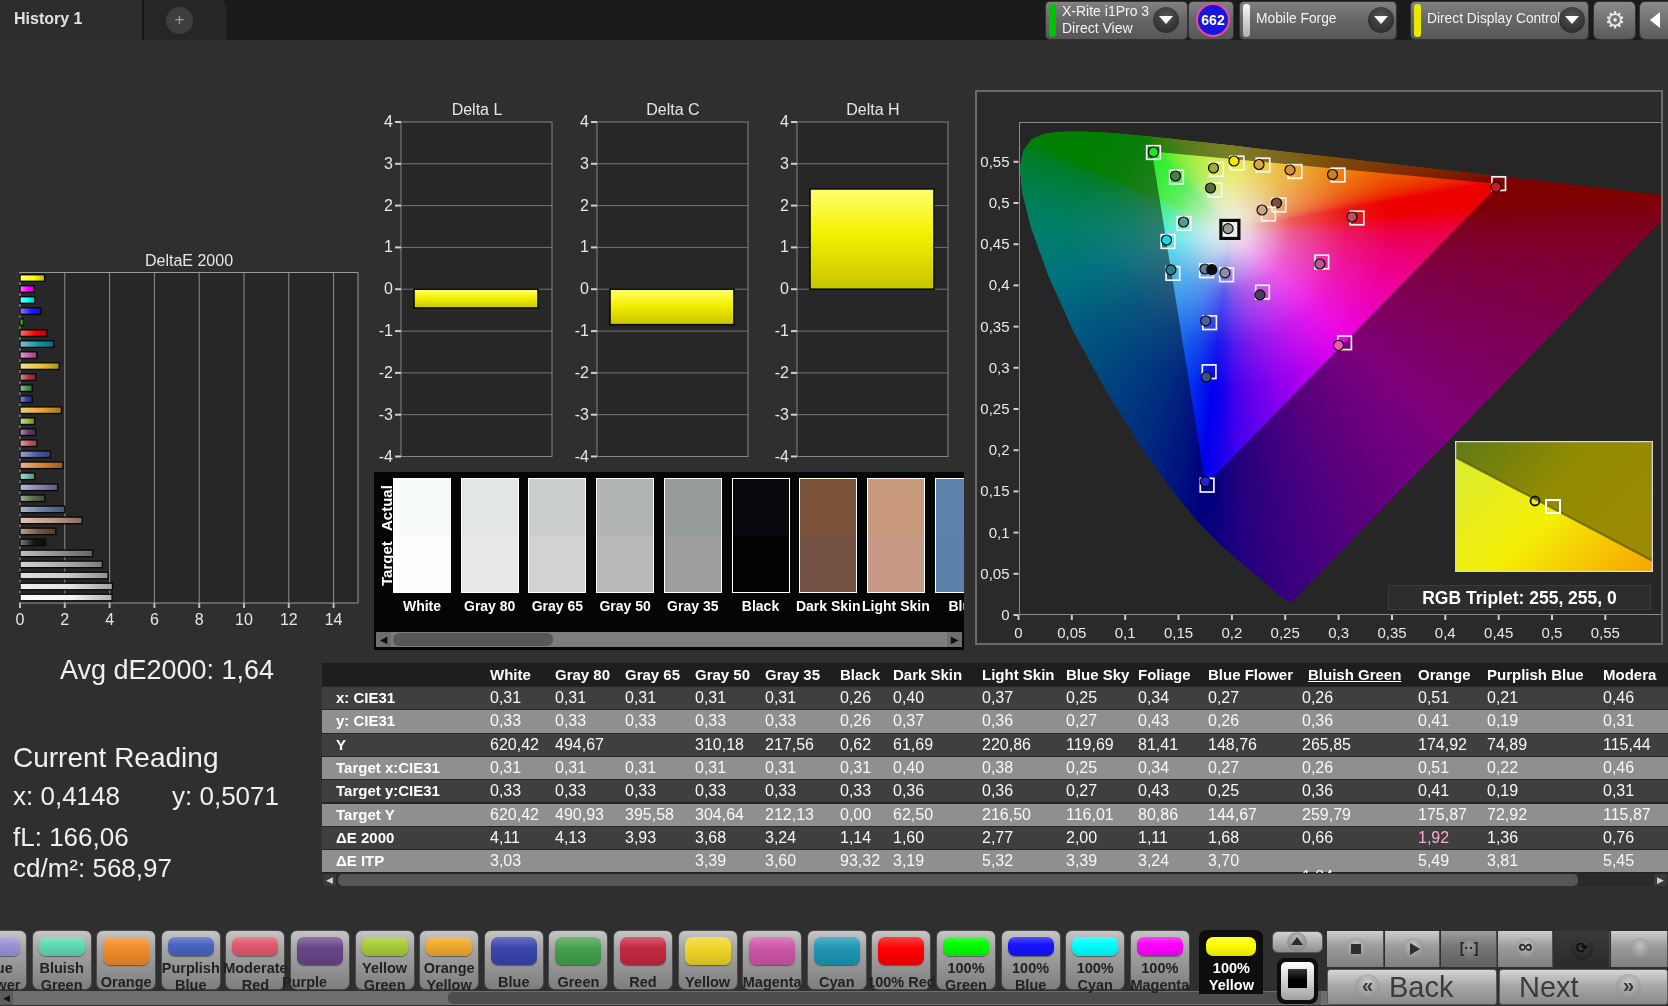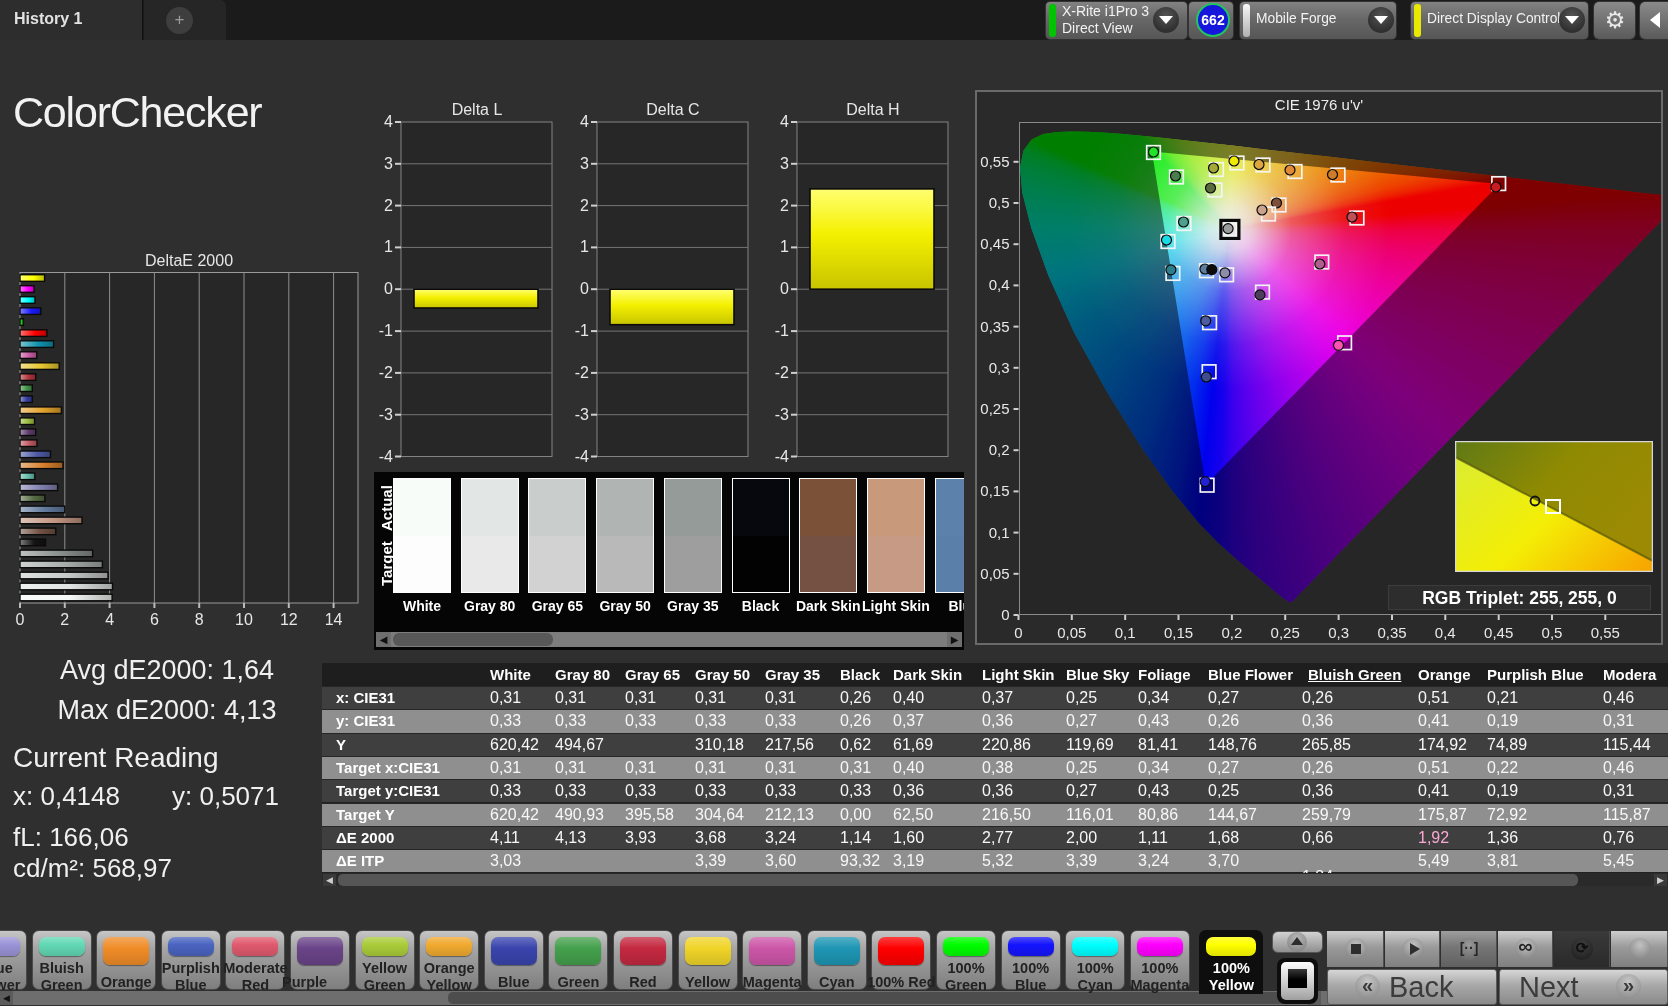--- a/index.html
+++ b/index.html
@@ -17,21 +17,21 @@
 
 <div class="abs" style="left:1046px;top:2px;width:141px;height:37px;border-radius:4px;
  background:linear-gradient(#828282,#686868 45%,#565656);box-shadow:0 0 0 1px #333;"></div>
 <div class="abs" style="left:1049px;top:4px;width:7px;height:33px;border-radius:3px;background:#00c400;"></div>
 <div class="abs" style="left:1062px;top:3px;font-size:14px;color:#f2f2f2;line-height:16.5px;white-space:nowrap;">X-Rite i1Pro 3<br>Direct View</div>
 <div class="abs" style="left:1153px;top:7px;width:26px;height:26px;border-radius:50%;
  background:radial-gradient(circle at 50% 35%,#555,#303030 70%);"></div>
 <div class="abs" style="left:1159px;top:16px;width:0;height:0;border-left:7px solid transparent;border-right:7px solid transparent;border-top:8px solid #fff;"></div>
 <div class="abs" style="left:1189px;top:2px;width:44px;height:37px;border-radius:4px;
  background:linear-gradient(#828282,#686868 45%,#565656);box-shadow:0 0 0 1px #333;"></div>
-<div class="abs" style="left:1196px;top:3px;width:34px;height:34px;border-radius:50%;background:#1616dc;border:2px solid #22c55e;
+<div class="abs" style="left:1196px;top:3px;width:34px;height:34px;border-radius:50%;background:#1616dc;border:2px solid #ec4899;
  color:#fff;font-size:14px;font-weight:bold;text-align:center;line-height:30px;">662</div>
 
 <div class="abs" style="left:1240px;top:2px;width:156px;height:37px;border-radius:4px;
  background:linear-gradient(#828282,#686868 45%,#565656);box-shadow:0 0 0 1px #333;"></div>
 <div class="abs" style="left:1243px;top:4px;width:7px;height:33px;border-radius:3px;background:linear-gradient(#f8f8f8,#b0b0b0);"></div>
 <div class="abs" style="left:1256px;top:11px;font-size:13.8px;color:#f2f2f2;white-space:nowrap;">Mobile Forge</div>
 <div class="abs" style="left:1368px;top:7px;width:26px;height:26px;border-radius:50%;
  background:radial-gradient(circle at 50% 35%,#555,#303030 70%);"></div>
 <div class="abs" style="left:1374px;top:16px;width:0;height:0;border-left:7px solid transparent;border-right:7px solid transparent;border-top:8px solid #fff;"></div>
 <div class="abs" style="left:1411px;top:2px;width:177px;height:37px;border-radius:4px;
@@ -41,23 +41,21 @@
 <div class="abs" style="left:1559px;top:7px;width:26px;height:26px;border-radius:50%;
  background:radial-gradient(circle at 50% 35%,#555,#303030 70%);"></div>
 <div class="abs" style="left:1565px;top:16px;width:0;height:0;border-left:7px solid transparent;border-right:7px solid transparent;border-top:8px solid #fff;"></div>
 <div class="abs" style="left:1594px;top:2px;width:41px;height:37px;border-radius:5px;
  background:linear-gradient(#8a8a8a,#5a5a5a);box-shadow:0 0 0 1px #333;"></div>
 <div class="abs" style="left:1596px;top:0px;width:38px;height:40px;color:#e8e8e8;font-size:23px;text-align:center;line-height:40px;">⚙</div>
 <div class="abs" style="left:1640px;top:2px;width:28px;height:37px;border-radius:5px 0 0 5px;
  background:linear-gradient(#8a8a8a,#5a5a5a);box-shadow:0 0 0 1px #333;"></div>
 <div class="abs" style="left:1650px;top:12px;width:0;height:0;border-top:8px solid transparent;border-bottom:8px solid transparent;border-right:10px solid #fff;"></div>
 
-<div class="abs" style="left:13px;top:88px;font-size:43px;color:#f2f2f2;letter-spacing:-1.2px;">ColorChecker</div>
 <div class="abs" style="left:0px;top:655px;width:334px;text-align:center;font-size:27px;color:#f0f0f0;">Avg dE2000: 1,64</div>
-<div class="abs" style="left:0px;top:695px;width:334px;text-align:center;font-size:27px;color:#f0f0f0;">Max dE2000: 4,13</div>
 <div class="abs" style="left:13px;top:742px;font-size:28px;color:#f0f0f0;">Current Reading</div>
 <div class="abs" style="left:13px;top:781px;font-size:26px;color:#f0f0f0;">x: 0,4148</div>
 <div class="abs" style="left:172px;top:781px;font-size:26px;color:#f0f0f0;">y: 0,5071</div>
 <div class="abs" style="left:13px;top:822px;font-size:26px;color:#f0f0f0;">fL: 166,06</div>
 <div class="abs" style="left:13px;top:853px;font-size:26px;color:#f0f0f0;">cd/m²: 568,97</div>
 <svg class="abs" style="left:0;top:240px;" width="370" height="390" viewBox="0 0 370 390">
       <defs>
         <linearGradient id="bg0" x1="0" y1="0" x2="1" y2="0">
           <stop offset="0" stop-color="#ffff73"></stop>
           <stop offset="0.55" stop-color="#ffff00"></stop>
@@ -424,21 +422,20 @@
         <div style="width:100%;height:50%;background:#5a7fa8;"></div>
       </div>
       <div class="abs" style="left:551.6px;top:126px;width:76px;text-align:center;color:#fff;font-size:14px;font-weight:bold;white-space:nowrap;">Blue</div>
       <div class="abs" style="left:2px;top:160px;width:586px;height:15px;background:#7d7d7d;border-radius:2px;">
         <div class="abs" style="left:0;top:0;width:15px;height:15px;background:#6f6f6f;color:#111;font-size:10px;text-align:center;line-height:15px;">◀</div>
         <div class="abs" style="right:0;top:0;width:15px;height:15px;background:#6f6f6f;color:#111;font-size:10px;text-align:center;line-height:15px;">▶</div>
         <div class="abs" style="left:17px;top:1px;width:160px;height:13px;background:#585858;border-radius:6px;"></div>
       </div>
     </div>
     <div class="abs" style="left:975px;top:90px;width:688px;height:555px;background:#2a2a2a;border:2px solid #6a6a6a;overflow:hidden;">
-      <div class="abs" style="left:0;top:4px;width:100%;text-align:center;font-size:15px;color:#ececec;">CIE 1976 u'v'</div>
       <div class="abs" style="left:41.5px;top:30px;width:644.5px;height:493px;border:1px solid #8a8a8a;background:#262626;"></div>
       <div class="abs" style="left:41.5px;top:30px;width:644.5px;height:493px;overflow:hidden;filter:brightness(0.93);">
         <div style="position:absolute;left:-41.5px;top:-30px;width:688px;height:555px;background:conic-gradient(from 0deg at 252.6px 137.1px, #caff00 -14.7deg, #faff00 3.5deg, #ffd700 24.0deg, #ffb400 42.2deg, #ff9600 55.6deg, #ff7b00 64.7deg, #ff6100 70.9deg, #ff4700 75.1deg, #ff2700 78.0deg, #ff0000 80.1deg, #ff0000 82.7deg, #ff0000 84.9deg, #ff0047 90.3deg, #ff006a 95.3deg, #ff0086 101.0deg, #ff00a1 107.7deg, #ff00bb 115.2deg, #ff00d7 123.4deg, #ff00f5 132.1deg, #ea00ff 140.9deg, #cc00ff 149.4deg, #af00ff 157.2deg, #9200ff 164.2deg, #7200ff 170.4deg, #6600ff 172.8deg, #5a00ff 175.0deg, #3e00ff 179.0deg, #1a00ff 182.0deg, #0000ff 186.0deg, #002dff 192.4deg, #005cff 202.2deg, #0087ff 217.0deg, #00b5ff 236.3deg, #00ecff 255.5deg, #00ffd5 270.4deg, #00ffa2 280.1deg, #00ff77 286.4deg, #00ff4a 290.9deg, #00ff00 294.3deg, #00ff00 297.0deg, #00ff00 299.3deg, #00ff00 301.8deg, #00ff00 304.4deg, #00ff00 307.4deg, #00ff00 311.1deg, #00ff00 315.9deg, #53ff00 322.5deg, #96ff00 331.9deg, #caff00 345.3deg, #faff00 363.5deg);clip-path:path('M 315.5,509.3 L 315.3,509.3 L 315.1,509.6 L 314.7,509.6 L 314.3,509.9 L 313.8,509.9 L 313.1,509.9 L 312.2,509.9 L 310.6,509.1 L 307.8,507.2 L 304.1,504.4 L 298.7,500.0 L 291.9,494.2 L 283.3,487.0 L 272.0,477.7 L 258.5,466.3 L 241.8,451.2 L 221.8,430.8 L 195.2,398.6 L 163.9,354.6 L 129.9,299.8 L 97.1,240.6 L 71.5,183.8 L 54.2,135.8 L 45.2,100.2 L 43.0,75.4 L 46.5,58.4 L 54.6,47.6 L 66.2,42.1 L 79.9,40.0 L 94.9,39.5 L 110.1,39.7 L 126.0,40.5 L 143.2,41.7 L 161.8,43.4 L 182.2,45.4 L 204.9,47.9 L 229.9,50.7 L 257.7,53.8 L 288.2,57.4 L 321.4,61.2 L 357.3,65.3 L 395.2,69.7 L 434.2,74.2 L 472.0,78.6 L 508.8,82.8 L 542.1,86.6 L 571.6,90.1 L 596.6,93.0 L 617.6,95.4 L 635.3,97.4 L 650.6,99.2 L 663.6,100.7 L 682.2,102.8 L 693.3,104.1 L 702.9,105.2 L 706.7,105.7 Z');"></div>
         <div style="position:absolute;left:-41.5px;top:-30px;width:688px;height:555px;background:radial-gradient(circle 160px at 252.6px 137.1px, rgba(255,255,255,1) 0px, rgba(255,255,255,0.85) 22px, rgba(255,255,255,0.38) 62px, rgba(255,255,255,0.1) 115px, rgba(255,255,255,0) 160px);clip-path:path('M 315.5,509.3 L 315.3,509.3 L 315.1,509.6 L 314.7,509.6 L 314.3,509.9 L 313.8,509.9 L 313.1,509.9 L 312.2,509.9 L 310.6,509.1 L 307.8,507.2 L 304.1,504.4 L 298.7,500.0 L 291.9,494.2 L 283.3,487.0 L 272.0,477.7 L 258.5,466.3 L 241.8,451.2 L 221.8,430.8 L 195.2,398.6 L 163.9,354.6 L 129.9,299.8 L 97.1,240.6 L 71.5,183.8 L 54.2,135.8 L 45.2,100.2 L 43.0,75.4 L 46.5,58.4 L 54.6,47.6 L 66.2,42.1 L 79.9,40.0 L 94.9,39.5 L 110.1,39.7 L 126.0,40.5 L 143.2,41.7 L 161.8,43.4 L 182.2,45.4 L 204.9,47.9 L 229.9,50.7 L 257.7,53.8 L 288.2,57.4 L 321.4,61.2 L 357.3,65.3 L 395.2,69.7 L 434.2,74.2 L 472.0,78.6 L 508.8,82.8 L 542.1,86.6 L 571.6,90.1 L 596.6,93.0 L 617.6,95.4 L 635.3,97.4 L 650.6,99.2 L 663.6,100.7 L 682.2,102.8 L 693.3,104.1 L 702.9,105.2 L 706.7,105.7 Z');"></div>
         <svg style="position:absolute;left:-41.5px;top:-30px;" width="688" height="555">
           <path d="M 315.5,509.3 L 315.3,509.3 L 315.1,509.6 L 314.7,509.6 L 314.3,509.9 L 313.8,509.9 L 313.1,509.9 L 312.2,509.9 L 310.6,509.1 L 307.8,507.2 L 304.1,504.4 L 298.7,500.0 L 291.9,494.2 L 283.3,487.0 L 272.0,477.7 L 258.5,466.3 L 241.8,451.2 L 221.8,430.8 L 195.2,398.6 L 163.9,354.6 L 129.9,299.8 L 97.1,240.6 L 71.5,183.8 L 54.2,135.8 L 45.2,100.2 L 43.0,75.4 L 46.5,58.4 L 54.6,47.6 L 66.2,42.1 L 79.9,40.0 L 94.9,39.5 L 110.1,39.7 L 126.0,40.5 L 143.2,41.7 L 161.8,43.4 L 182.2,45.4 L 204.9,47.9 L 229.9,50.7 L 257.7,53.8 L 288.2,57.4 L 321.4,61.2 L 357.3,65.3 L 395.2,69.7 L 434.2,74.2 L 472.0,78.6 L 508.8,82.8 L 542.1,86.6 L 571.6,90.1 L 596.6,93.0 L 617.6,95.4 L 635.3,97.4 L 650.6,99.2 L 663.6,100.7 L 682.2,102.8 L 693.3,104.1 L 702.9,105.2 L 706.7,105.7 Z M 522.4,92.1 L 174.9,59.5 L 228.7,392.9 Z" fill="#000" fill-opacity="0.47" fill-rule="evenodd"></path>
         </svg>
       </div>
       <svg class="abs" style="left:0;top:0;" width="688" height="555">
         <line x1="41.5" y1="523" x2="41.5" y2="528" stroke="#cfcfcf" stroke-width="2"></line>

